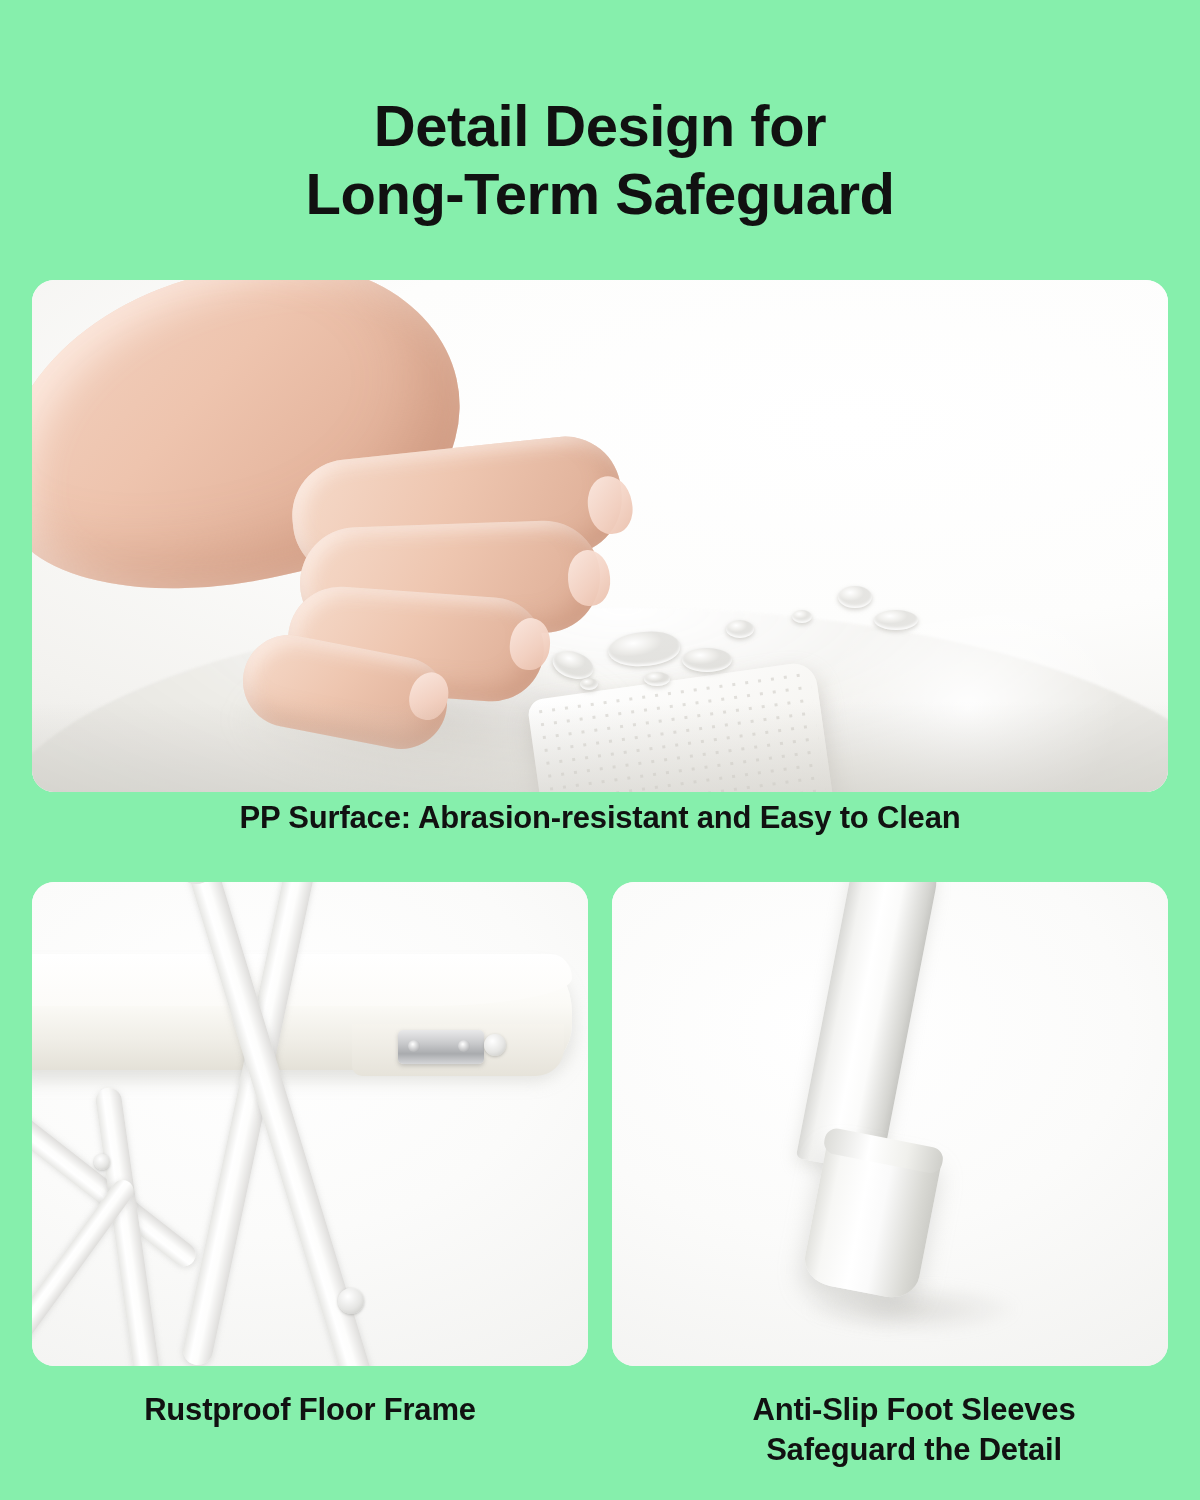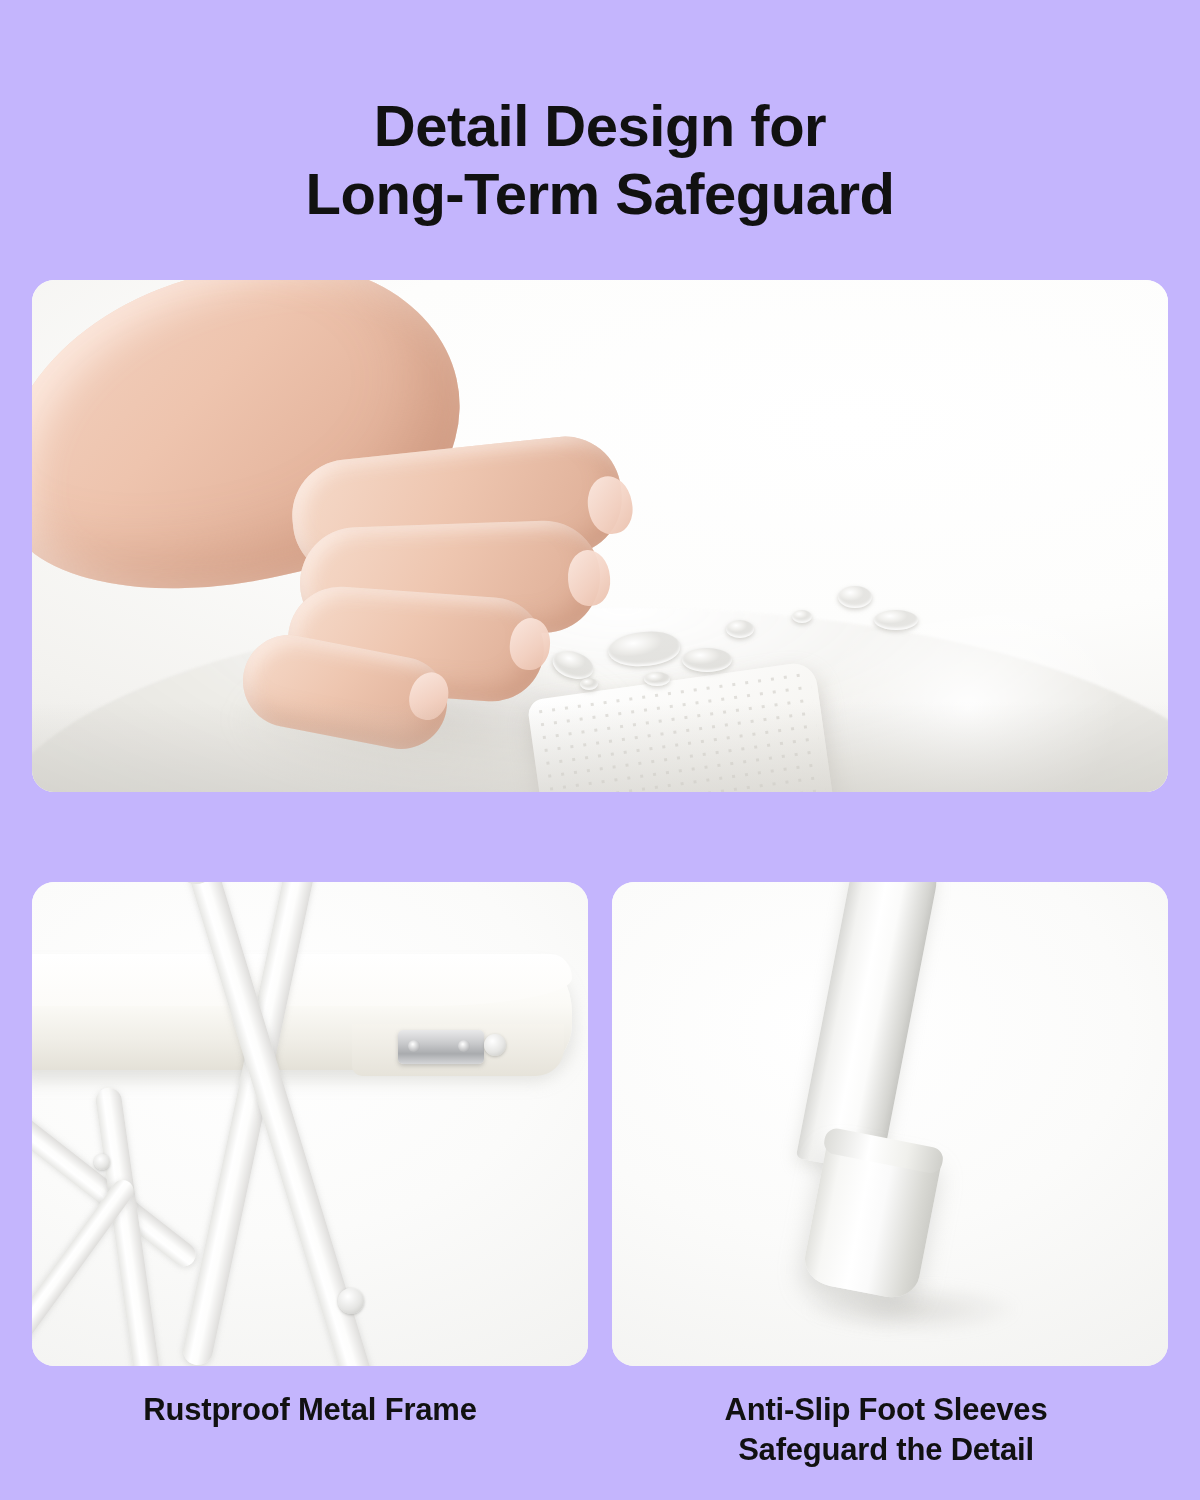--- a/index.html
+++ b/index.html
@@ -12,21 +12,21 @@
     height: 1500px;
     font-family: "Liberation Sans", sans-serif;
     color: #0d0d0d;
     overflow: hidden;
     position: relative;
   }
 
   .page {
     width: 1200px;
     height: 1500px;
-    background: #c4b5fd;
+    background: #86efac;
     position: relative;
   }
 
   
   .headline {
     text-align: center;
     padding-top: 92px;
     font-size: 58px;
     font-weight: bold;
     letter-spacing: -0.5px;
@@ -360,21 +360,21 @@
     position: absolute;
     top: 1390px;
     font-size: 31px;
     font-weight: bold;
     color: #111111;
     text-align: center;
     line-height: 1.28;
     letter-spacing: -0.2px;
   }
   .bcaption.left { left: 32px; width: 556px; }
-  .bcaption.right { left: 608px; width: 556px; }
+  .bcaption.right { left: 636px; width: 556px; }
 </style>
 </head>
 <body>
 
 <div class="page">
 
   <div class="headline">
     <span class="line">Detail Design for</span>
     <span class="line">Long-Term Safeguard</span>
   </div>
@@ -406,20 +406,21 @@
       <div class="finger f4"></div>
       <div class="nail n1"></div>
       <div class="nail n2"></div>
       <div class="nail n3"></div>
       <div class="nail n4"></div>
     </div>
 
     <div class="surface-shadow-b"></div>
   </div>
 
+  <div class="caption-top">PP Surface: Abrasion-resistant and Easy to Clean</div>
 
   <div class="bottom-row">
 
     <div class="bcard">
       <div class="bcard-bg"></div>
 
       <div class="tube leg-d"></div>
       <div class="tube leg-c"></div>
       <div class="tube leg-e"></div>
 
@@ -443,20 +444,20 @@
     <div class="bcard">
       <div class="bcard-bg"></div>
       <div class="sleeve-shadow"></div>
       <div class="foot-tube"></div>
       <div class="sleeve"></div>
       <div class="sleeve-lip"></div>
     </div>
 
   </div>
 
-  <div class="bcaption left">Rustproof Metal Frame</div>
+  <div class="bcaption left">Rustproof Floor Frame</div>
 
   <div class="bcaption right">
     <div>Anti-Slip Foot Sleeves</div>
     <div>Safeguard the Detail</div>
   </div>
 
 </div>
 
 </body></html>

